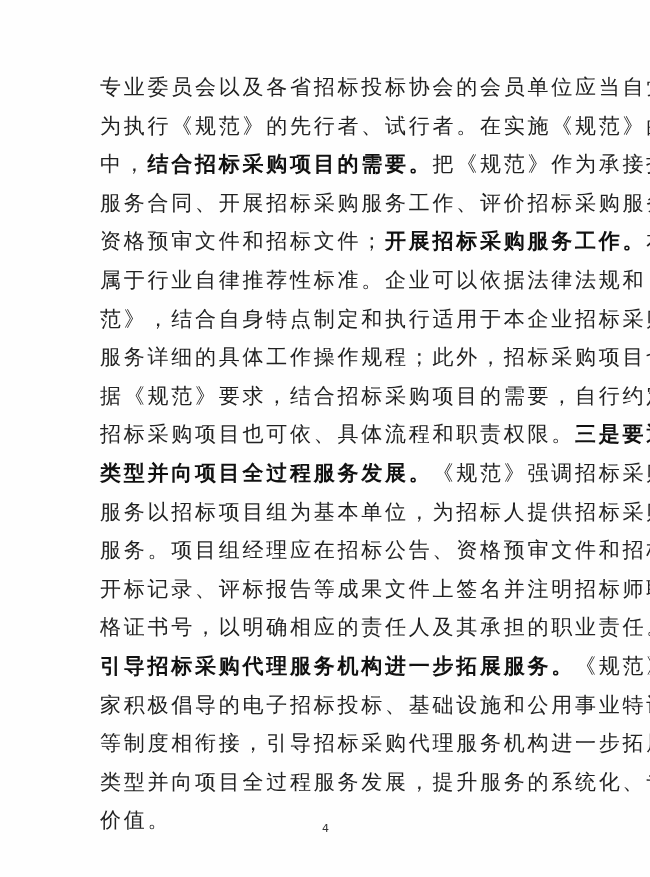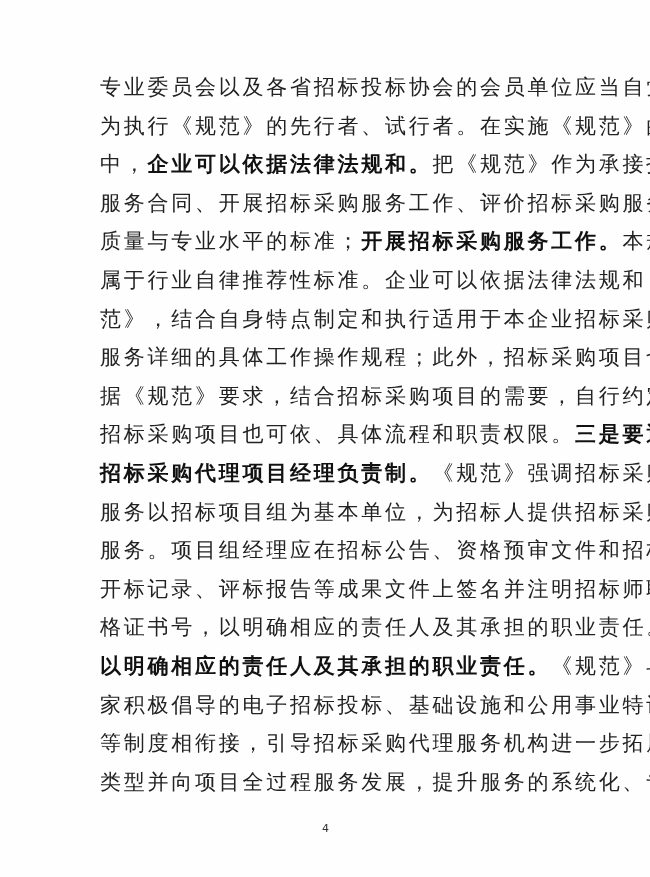--- a/index.html
+++ b/index.html
@@ -45,32 +45,33 @@
     color: #333;
   }
 </style>
 </head>
 <body>
 
 <div class="page">
   <div class="body-text" id="body-text">
       <div class="line"><span>专业委员会以及各省招标投标协会的会员单位应当自觉成</span></div>
       <div class="line"><span>为执行《规范》的先行者、试行者。在实施《规范》的实践</span></div>
-      <div class="line"><span>中，</span><b>企业可以依据法律法规和。</b><span>把《规范》作为承接招标采购</span></div>
+      <div class="line"><span>中，</span><b>结合招标采购项目的需要。</b><span>把《规范》作为承接招标采购</span></div>
       <div class="line"><span>服务合同、开展招标采购服务工作、评价招标采购服务成果</span></div>
-      <div class="line"><span>质量与专业水平的标准；</span><b>开展招标采购服务工作。</b><span>本规范</span></div>
+      <div class="line"><span>资格预审文件和招标文件；</span><b>开展招标采购服务工作。</b><span>本规范</span></div>
       <div class="line"><span>属于行业自律推荐性标准。企业可以依据法律法规和《规</span></div>
       <div class="line"><span>范》，结合自身特点制定和执行适用于本企业招标采购代理</span></div>
       <div class="line"><span>服务详细的具体工作操作规程；此外，招标采购项目也可依</span></div>
       <div class="line"><span>据《规范》要求，结合招标采购项目的需要，自行约定招标</span></div>
       <div class="line"><span>招标采购项目也可依、具体流程和职责权限。</span><b>三是要逐步建立</b></div>
-      <div class="line"><b>招标采购代理项目经理负责制。</b><span>《规范》强调招标采购代理</span></div>
+      <div class="line"><b>类型并向项目全过程服务发展。</b><span>《规范》强调招标采购代理</span></div>
       <div class="line"><span>服务以招标项目组为基本单位，为招标人提供招标采购代理</span></div>
       <div class="line"><span>服务。项目组经理应在招标公告、资格预审文件和招标文件、</span></div>
       <div class="line"><span>开标记录、评标报告等成果文件上签名并注明招标师职业资</span></div>
       <div class="line"><span>格证书号，以明确相应的责任人及其承担的职业责任。</span></div>
-      <div class="line"><b>以明确相应的责任人及其承担的职业责任。</b><span>《规范》与国</span></div>
+      <div class="line"><b>引导招标采购代理服务机构进一步拓展服务。</b><span>《规范》与国</span></div>
       <div class="line"><span>家积极倡导的电子招标投标、基础设施和公用事业特许经营</span></div>
       <div class="line"><span>等制度相衔接，引导招标采购代理服务机构进一步拓展服务</span></div>
       <div class="line"><span>类型并向项目全过程服务发展，提升服务的系统化、专业化</span></div>
+      <div class="line"><span>价值。</span></div>
     </div>
   <div class="page-number">4</div>
 </div>
 
 </body></html>

